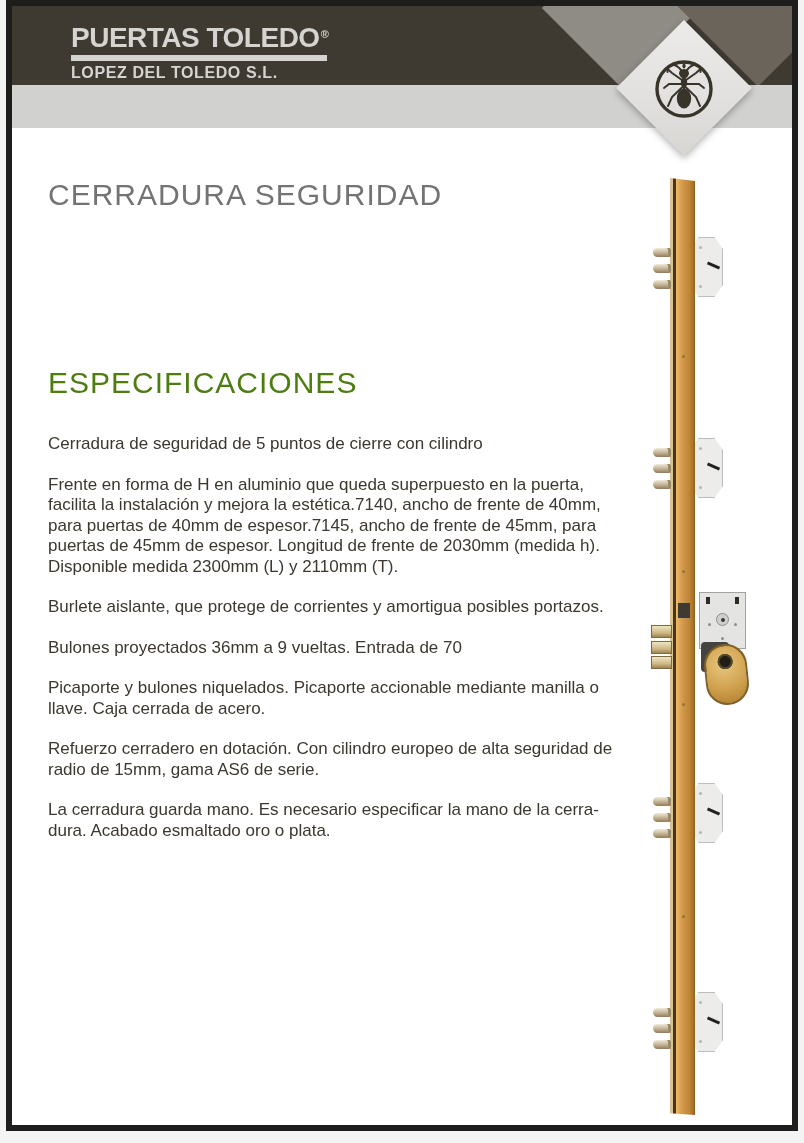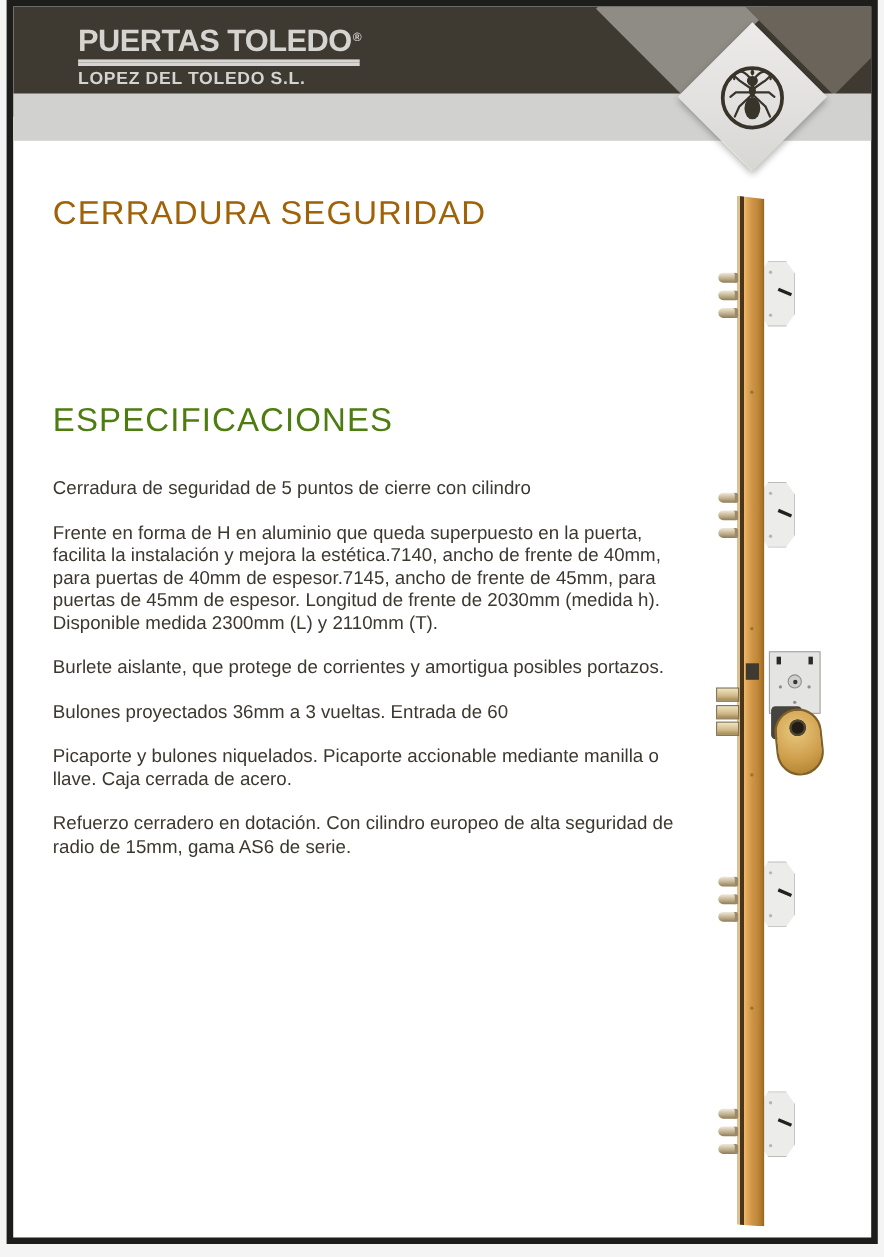--- a/index.html
+++ b/index.html
@@ -20,21 +20,21 @@
     transform:rotate(45deg);box-shadow:2px 2px 7px rgba(0,0,0,0.30);z-index:3;}
   .ant{position:absolute;left:640px;top:50px;width:64px;height:64px;z-index:4;}
   
   .logo{position:absolute;left:59px;top:13px;color:#d6d4d0;z-index:2;}
   .logo-name{font-size:28px;font-weight:700;letter-spacing:-0.5px;line-height:30px;white-space:nowrap;}
   .logo-name sup{font-size:11px;font-weight:700;vertical-align:9px;margin-left:1px;}
   .logo-rule{width:256px;height:4px;border-top:3px solid #d6d4d0;border-bottom:3px solid #d6d4d0;margin:2px 0 3px 0;}
   .logo-company{font-size:16px;font-weight:700;letter-spacing:0.6px;white-space:nowrap;}
   
   .title{position:absolute;left:36px;top:172px;margin:0;font-size:30px;font-weight:500;
-    letter-spacing:1px;color:#a16207;z-index:2;white-space:nowrap;}
+    letter-spacing:1px;color:#737373;z-index:2;white-space:nowrap;}
   .subtitle{position:absolute;left:36px;top:224px;font-size:20px;font-weight:500;line-height:26px;
     color:#3b362e;white-space:pre-line;z-index:2;}
   .specs-heading{position:absolute;left:36px;top:360px;margin:0;font-size:30px;font-weight:500;
     letter-spacing:1px;color:#4d7c0f;z-index:2;white-space:nowrap;}
   .paras{position:absolute;left:36px;top:428px;width:618px;z-index:2;}
   .paras p{margin:0 0 20px 0;font-size:17px;line-height:20.5px;color:#3c372f;white-space:pre-line;}
   
   .lockimg{position:absolute;left:639px;top:149px;width:118px;height:975px;z-index:2;}
   .bar{position:absolute;left:19px;top:23px;width:25px;height:937px;
     background:linear-gradient(90deg,#dcc096 0px,#dcc096 3px,#4a3519 3px,#4a3519 6px,
@@ -112,25 +112,27 @@
   <h2 class="specs-heading">ESPECIFICACIONES</h2>
 
   <div class="paras">
     <p>Cerradura de seguridad de 5 puntos de cierre con cilindro</p>
     <p>Frente en forma de H en aluminio que queda superpuesto en la puerta,
 facilita la instalación y mejora la estética.7140, ancho de frente de 40mm,
 para puertas de 40mm de espesor.7145, ancho de frente de 45mm, para
 puertas de 45mm de espesor. Longitud de frente de 2030mm (medida h).
 Disponible medida 2300mm (L) y 2110mm (T).</p>
     <p>Burlete aislante, que protege de corrientes y amortigua posibles portazos.</p>
-    <p>Bulones proyectados 36mm a 3 vueltas. Entrada de 60</p>
+    <p>Bulones proyectados 36mm a 9 vueltas. Entrada de 70</p>
     <p>Picaporte y bulones niquelados. Picaporte accionable mediante manilla o
 llave. Caja cerrada de acero.</p>
     <p>Refuerzo cerradero en dotación. Con cilindro europeo de alta seguridad de
 radio de 15mm, gama AS6 de serie.</p>
+    <p>La cerradura guarda mano. Es necesario especificar la mano de la cerra-
+dura. Acabado esmaltado oro o plata.</p>
   </div>
 
   <div class="lockimg">
 
     <div class="plate" style="top:82px">
         <div class="slot"></div>
         <i class="pdot a"></i>
         <i class="pdot b"></i>
       </div>
     <div class="plate" style="top:283px">

